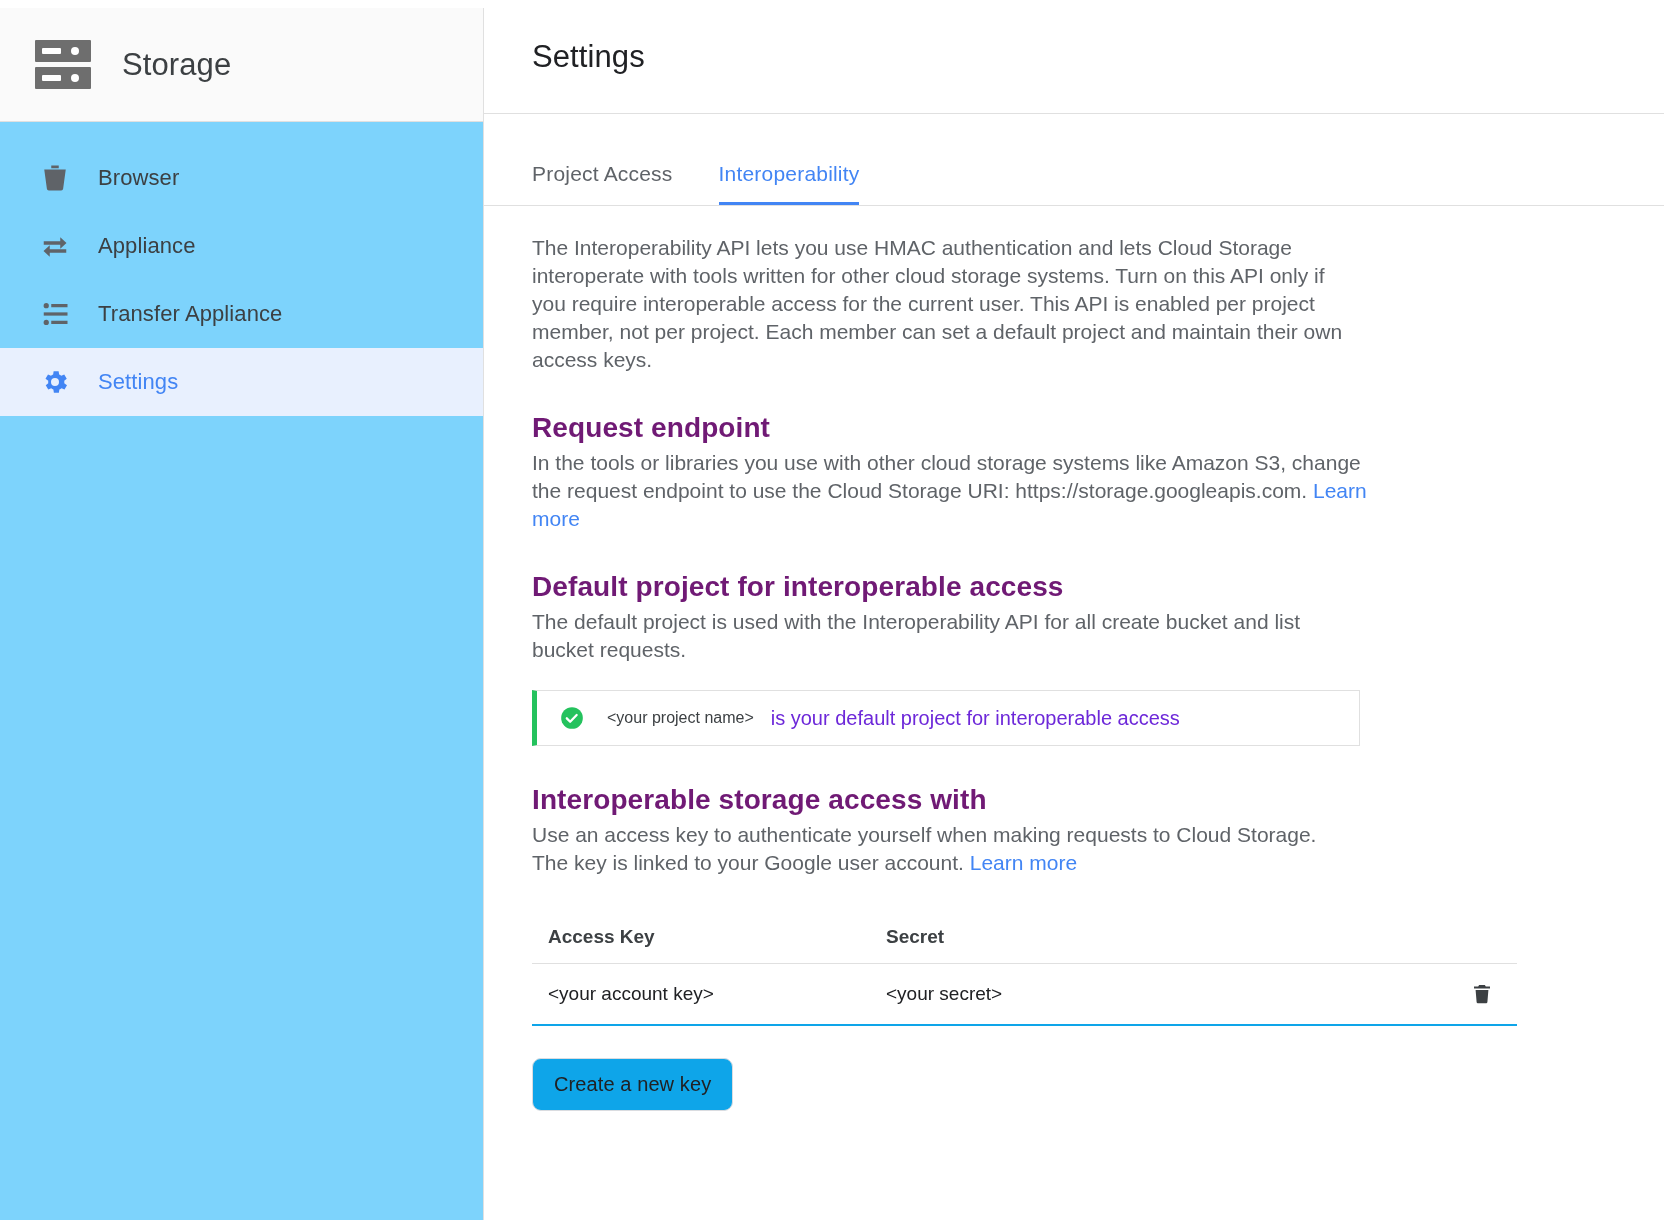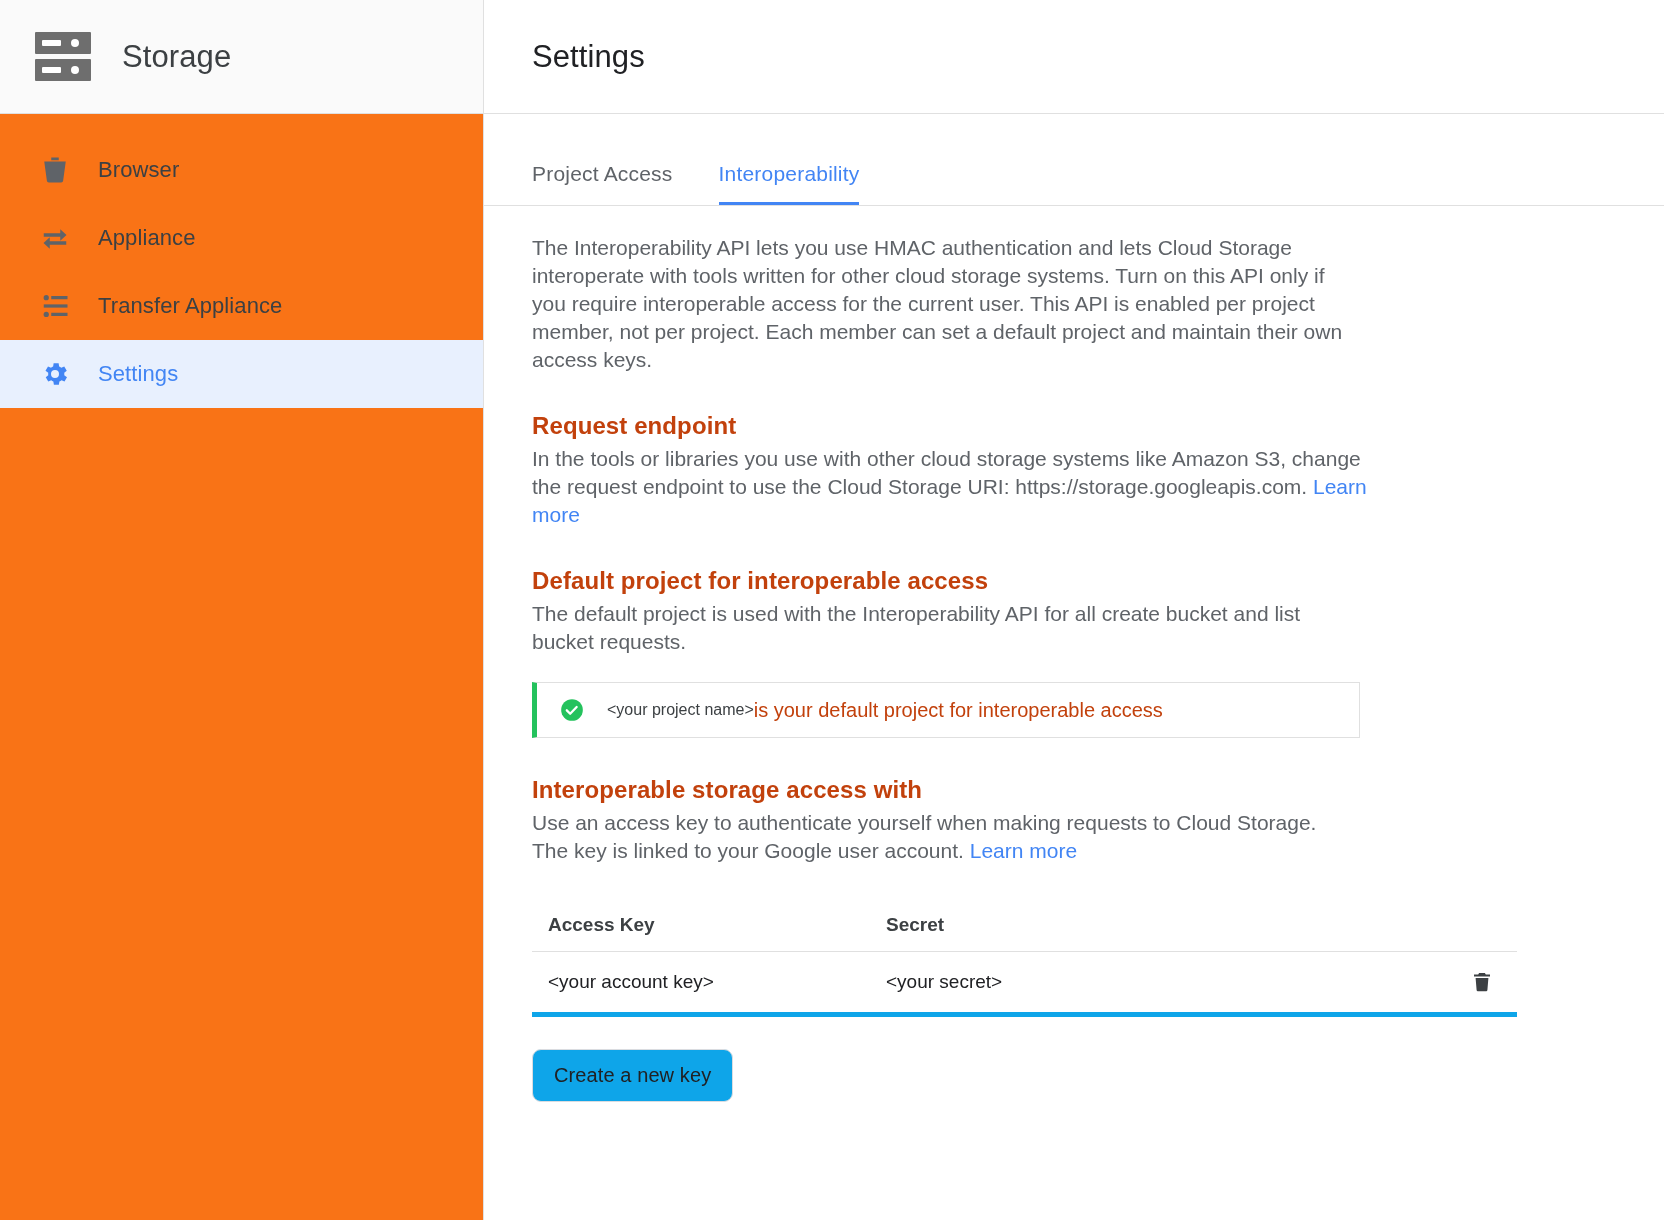--- a/index.html
+++ b/index.html
@@ -18,25 +18,26 @@
     display: flex;
     width: 1664px;
     height: 1220px;
     box-sizing: border-box;
   }
 
   
   .sidebar {
     width: 484px;
     flex: 0 0 484px;
-    background: #f97316;
+    background: #7dd3fc;
     border-right: 1px solid #e0e0e0;
     box-sizing: border-box;
     display: flex;
     flex-direction: column;
+    margin-top: 8px;
   }
   .sidebar-header {
     height: 114px;
     flex: 0 0 114px;
     display: flex;
     align-items: center;
     padding-left: 32px;
     box-sizing: border-box;
     border-bottom: 1px solid #e0e0e0;
     background: #fafafa;
@@ -143,23 +144,23 @@
     font-size: 21px;
     line-height: 28px;
     color: #5f6368;
     max-width: 830px;
     margin: 0;
   }
   .intro {
     margin-top: 28px;
   }
   .section-heading {
-    font-size: 24px;
+    font-size: 28px;
     font-weight: bold;
-    color: #c2410c;
+    color: #701a75;
     margin: 0;
     letter-spacing: 0.1px;
   }
   .sec-endpoint { margin-top: 38px; }
   .sec-endpoint .para { margin-top: 5px; max-width: 860px; }
   .sec-defaultproj { margin-top: 38px; }
   .sec-defaultproj .para { margin-top: 5px; max-width: 830px; }
   .sec-keys { margin-top: 38px; }
   .sec-keys .para { margin-top: 5px; max-width: 790px; }
   a.link {
@@ -188,40 +189,41 @@
     display: flex;
     align-items: center;
     justify-content: center;
   }
   .status-project {
     margin-left: 22px;
     font-size: 16px;
     color: #3c4043;
   }
   .status-text {
+    margin-left: 17px;
     font-size: 20px;
-    color: #c2410c;
+    color: #6d28d9;
   }
 
   
   .key-table {
     margin-top: 34px;
     width: 985px;
   }
   .key-row {
     display: flex;
     align-items: center;
   }
   .key-head {
     height: 52px;
     border-bottom: 1px solid #e0e0e0;
   }
   .key-body {
     height: 60px;
-    border-bottom: 5px solid #0ea5e9;
+    border-bottom: 2px solid #0ea5e9;
   }
   .col-key {
     width: 340px;
     flex: 0 0 340px;
     padding-left: 16px;
     box-sizing: border-box;
   }
   .col-secret {
     flex: 1 1 auto;
     padding-left: 14px;

